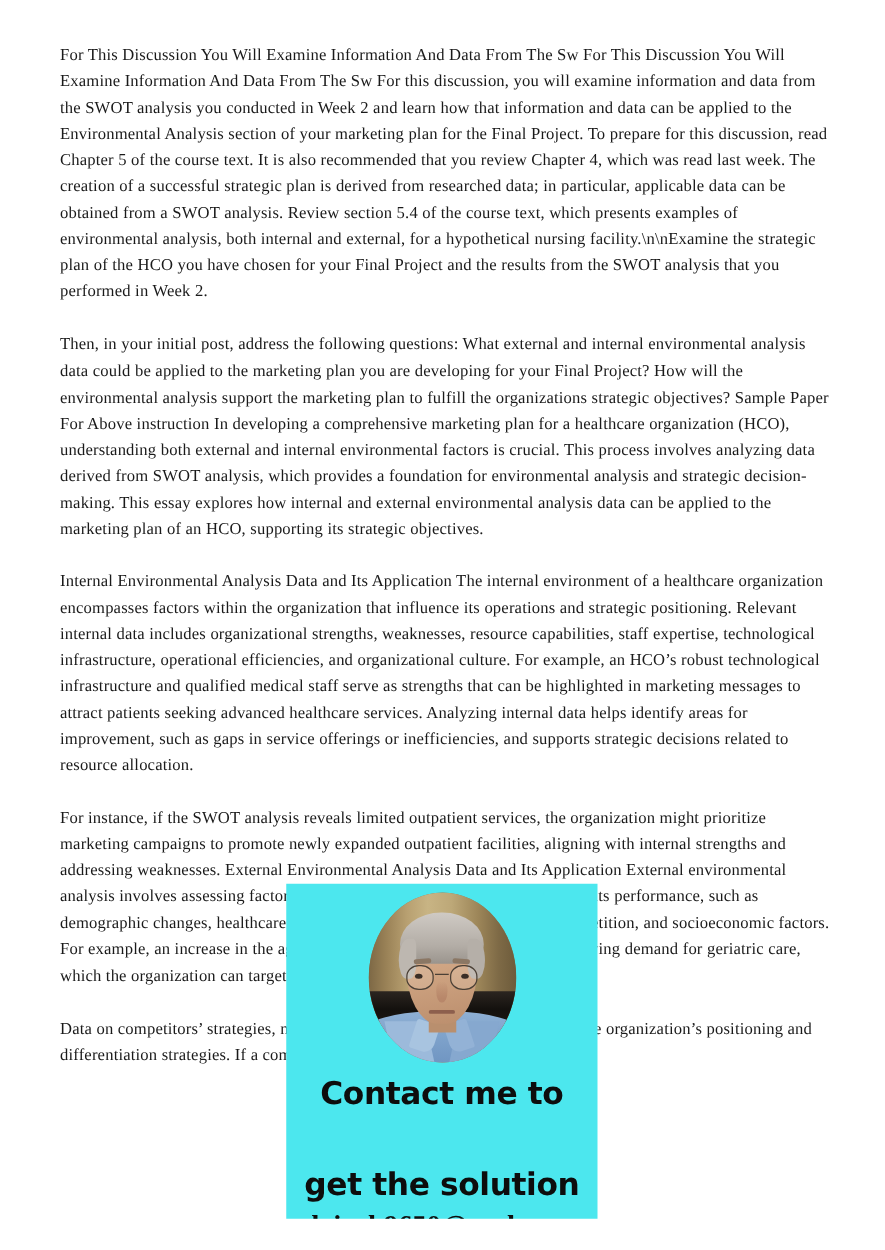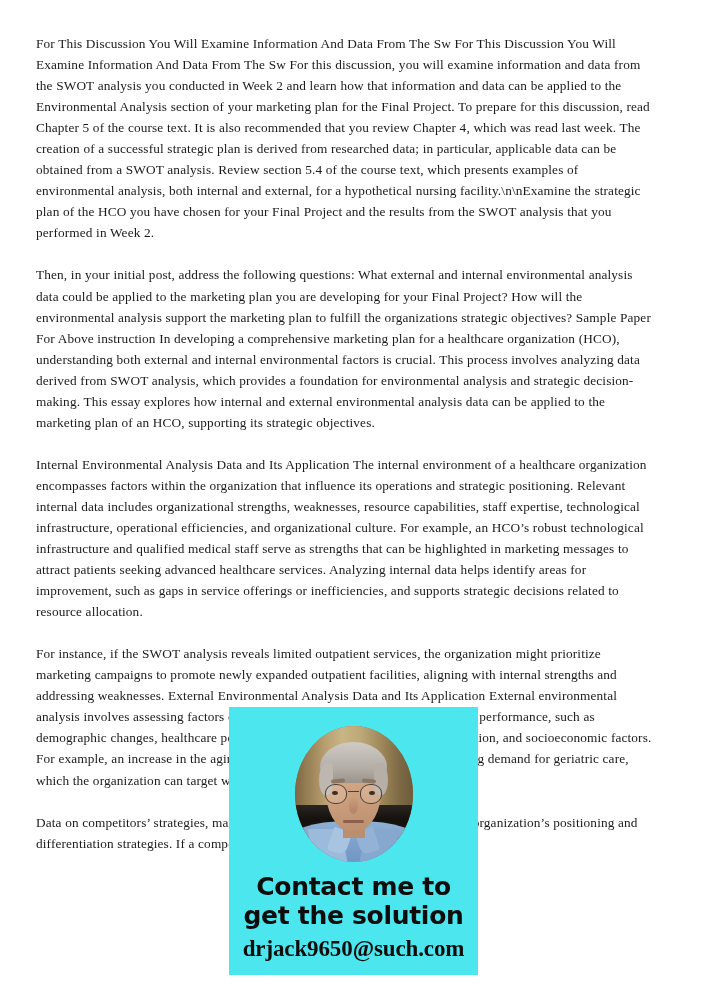--- a/index.html
+++ b/index.html
@@ -21,21 +21,21 @@
     position: absolute;
     left: 0;
     top: 0;
     width: 708px;
     height: 1000px;
     background: #ffffff;
   }
 
   #document-body {
     position: absolute;
-    left: 36px;
+    left: 48px;
     top: 33px;
     width: 620px;
   }
 
   .doc-paragraph {
     font-family: "Liberation Serif", "DejaVu Serif", serif;
     font-size: 13.3px;
     line-height: 21.05px;
     color: #1a1a1a;
     text-align: left;
@@ -51,21 +51,20 @@
     top: 707px;
     width: 249px;
     height: 268px;
     background: #4ce7ee;
     box-sizing: border-box;
     display: flex;
     flex-direction: column;
     align-items: center;
     overflow: hidden;
     z-index: 10;
-    justify-content: center;
   }
 
   #promo-portrait {
     margin-top: 7px;
     width: 118px;
     height: 136px;
     border-radius: 50% / 50%;
     overflow: hidden;
     position: relative;
     background: #8d7a55;
@@ -240,20 +239,21 @@
 
   #promo-line1, #promo-line2 {
     font-family: "DejaVu Sans", "Liberation Sans", sans-serif;
     font-weight: bold;
     font-size: 25px;
     line-height: 29px;
     color: #0d0d0d;
     text-align: center;
     width: 100%;
     letter-spacing: -0.012em;
+    margin-top: 44px;
   }
   #promo-line1 { margin-top: 10px; }
   #promo-email {
     font-family: "Liberation Serif", "DejaVu Serif", serif;
     font-weight: bold;
     font-size: 23px;
     line-height: 28px;
     color: #0d0d0d;
     text-align: center;
     width: 100%;

